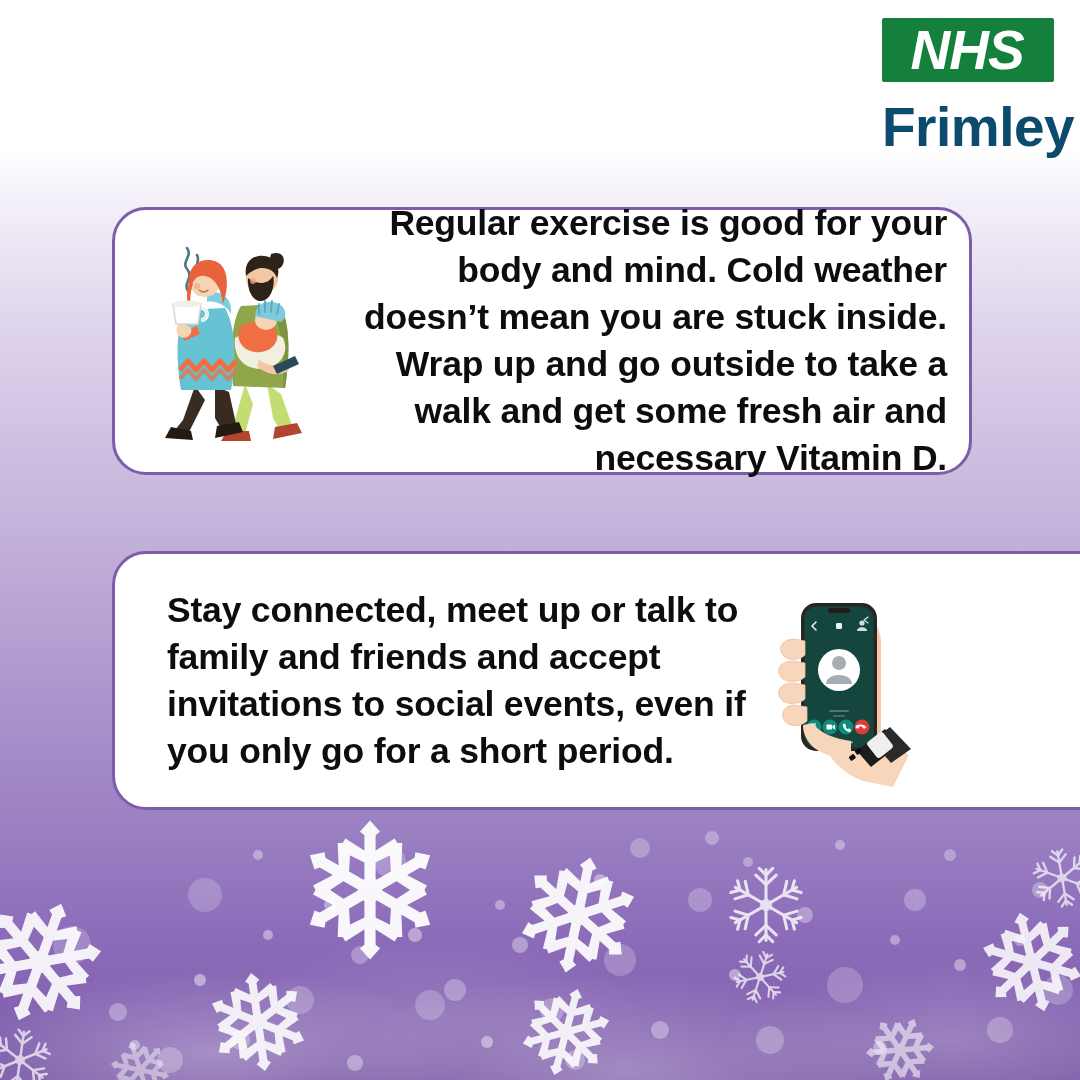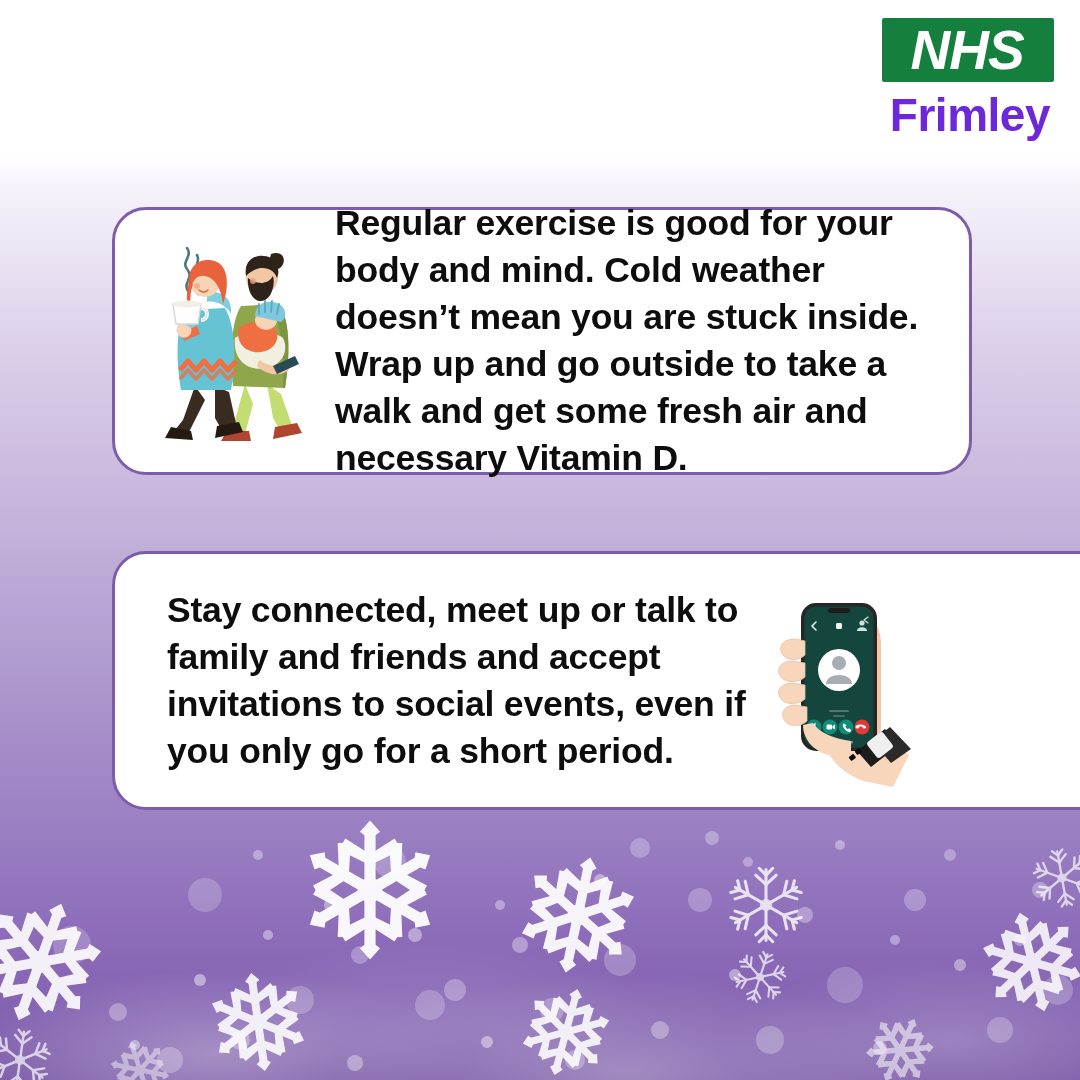--- a/index.html
+++ b/index.html
@@ -73,23 +73,23 @@
     line-height: 64px;
     font-weight: bold;
     letter-spacing: -1px;
     font-style: italic;
     font-family: "Liberation Sans", sans-serif;
     box-sizing: border-box;
     padding-right: 2px;
   }
   .nhs-sub {
     display: block;
-    margin-top: 8px;
-    color: #6d28d9;
-    font-size: 46px;
+    margin-top: 20px;
+    color: #0c4a6e;
+    font-size: 55px;
     line-height: 50px;
     font-weight: bold;
     letter-spacing: -0.5px;
     text-align: right;
     padding-right: 4px;
   }
 
   
   .card {
     position: absolute;
@@ -99,20 +99,21 @@
     box-sizing: border-box;
     display: flex;
     align-items: center;
   }
   #card-exercise {
     left: 112px;
     top: 207px;
     width: 860px;
     height: 268px;
     padding: 6px 22px 6px 34px;
+    text-align: right;
   }
   #card-connect {
     left: 112px;
     top: 551px;
     width: 1032px;
     height: 259px;
     padding: 6px 26px 6px 52px;
   }
   .card-text {
     color: #0d0d0d;

